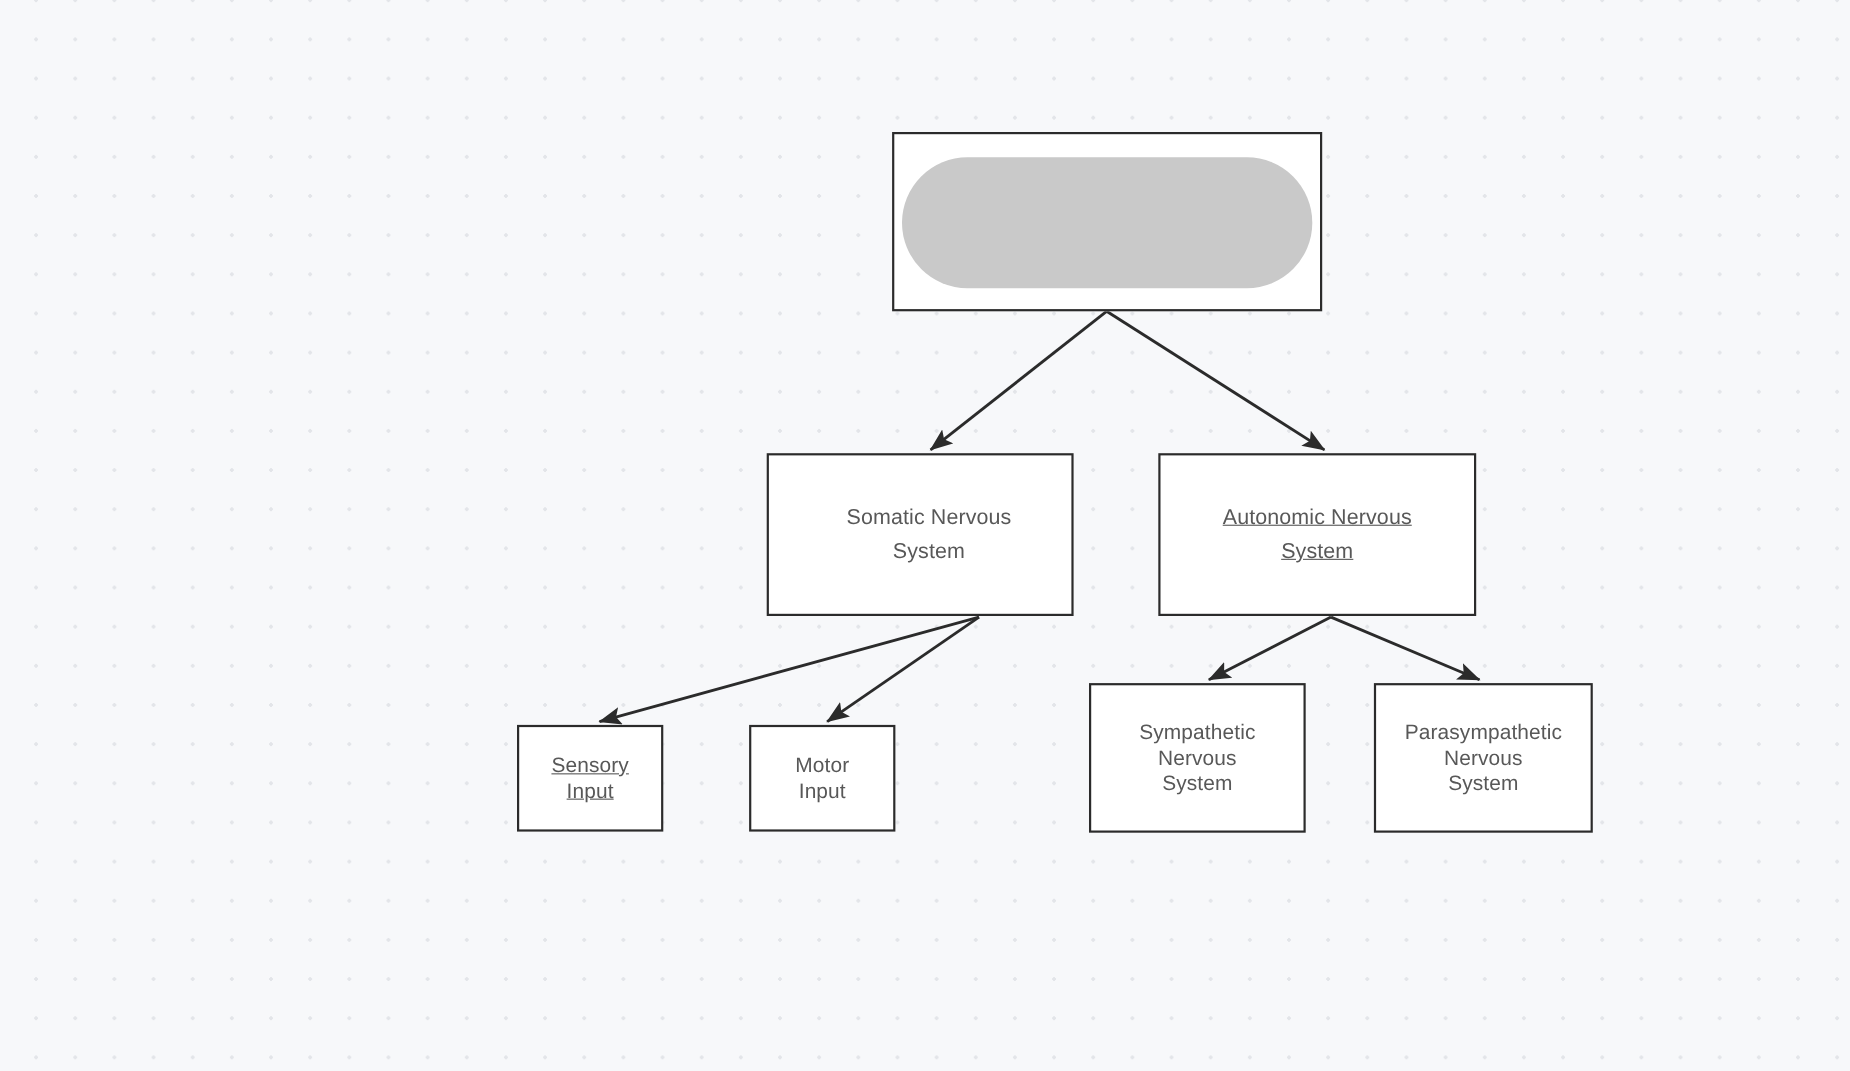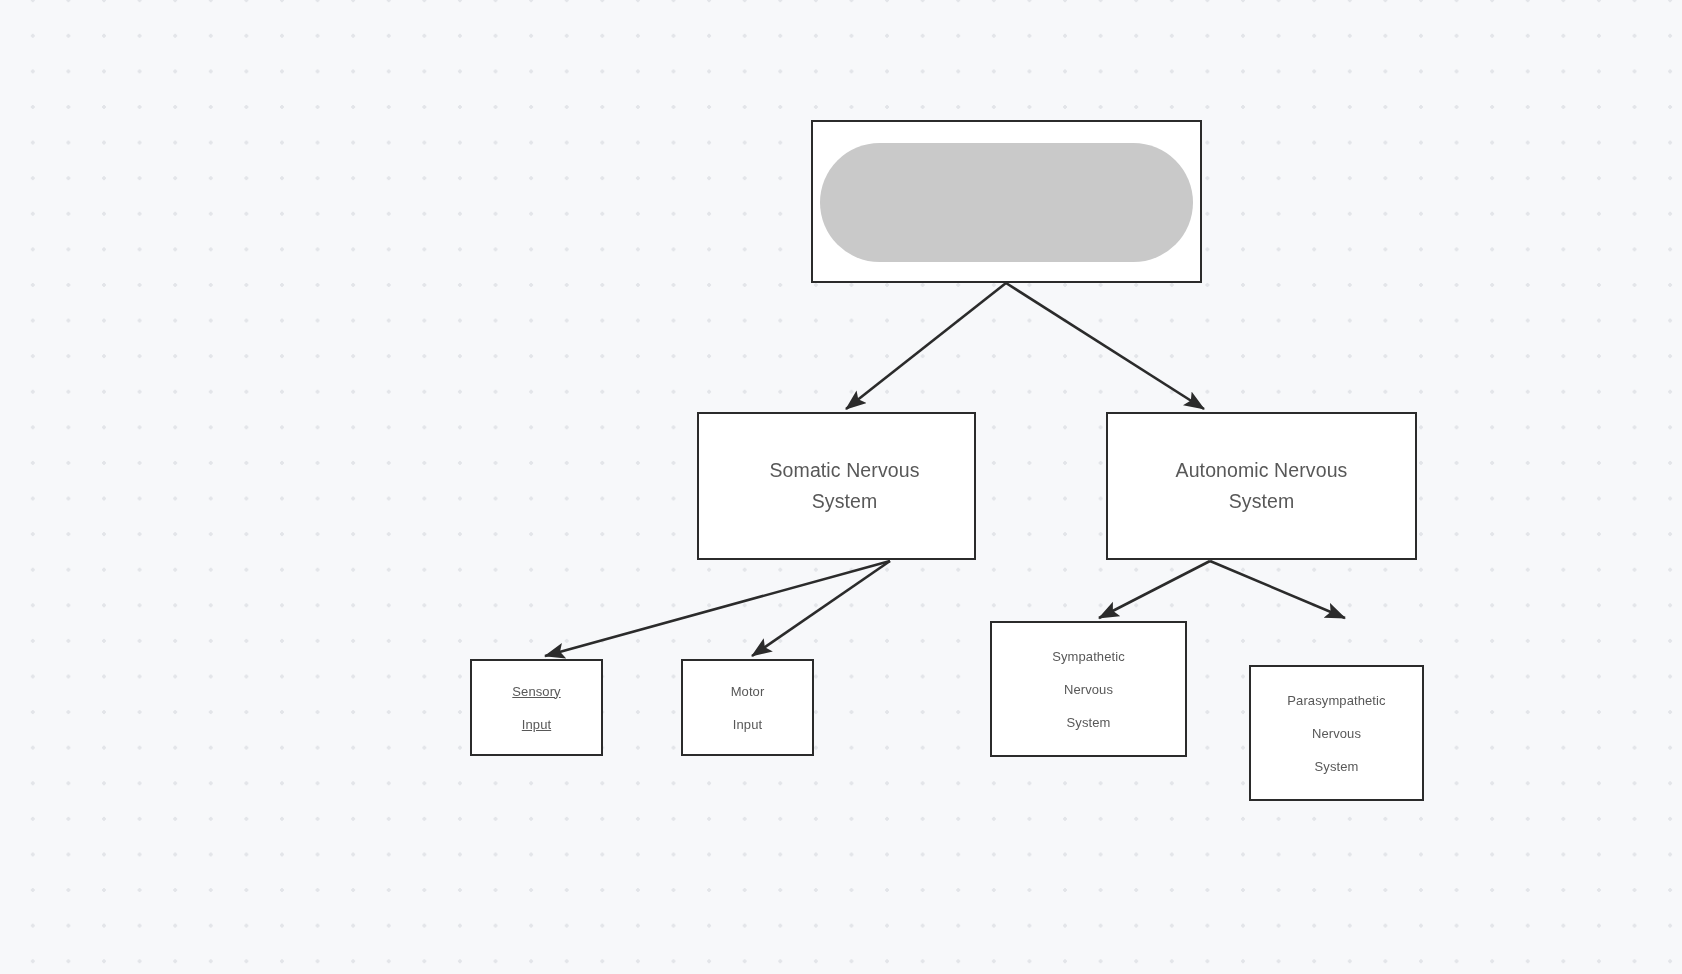--- a/index.html
+++ b/index.html
@@ -39,22 +39,22 @@
     justify-content: center;
     text-align: center;
     color: #585858;
     font-size: 19.5px;
     line-height: 31px;
     letter-spacing: .1px;
     white-space: pre-line;
     z-index: 2;
   }
   .node.leaf {
-    font-size: 13px;
-    line-height: 33px;
+    font-size: 19px;
+    line-height: 23px;
     border-width: 2.5px;
   }
   .skeleton-host {
     padding: 0;
     display: block;
   }
   .skeleton-bar {
     position: absolute;
     background: #c9c9c9;
     border-radius: 62px;
@@ -84,40 +84,40 @@
 
   <div class="node skeleton-host" style="left: 811px; top: 120px; width: 391px; height: 163px;">
     <div class="skeleton-bar" style="left: 6.5px; top: 20.5px; width: 373px; height: 119px; background: rgb(201, 201, 201); border-radius: 62px;"></div>
   </div>
 
   <div class="node" style="left: 697px; top: 412px; width: 279px; height: 148px; padding-left: 16px;">
     <span>Somatic Nervous
 System</span>
   </div>
 
-  <div class="node" style="left: 1106px; top: 412px; width: 311px; height: 148px;">
+  <div class="node" style="left: 1053px; top: 412px; width: 289px; height: 148px; text-decoration: underline;">
     <span>Autonomic Nervous
 System</span>
   </div>
 
   <div class="node leaf" style="left: 470px; top: 659px; width: 133px; height: 97px; text-decoration: underline;">
     <span>Sensory
 Input</span>
   </div>
 
   <div class="node leaf" style="left: 681px; top: 659px; width: 133px; height: 97px;">
     <span>Motor
 Input</span>
   </div>
 
   <div class="node leaf" style="left: 990px; top: 621px; width: 197px; height: 136px;">
     <span>Sympathetic
 Nervous
 System</span>
   </div>
 
-  <div class="node leaf" style="left: 1249px; top: 621px; width: 175px; height: 136px; margin-top: 44px;">
+  <div class="node leaf" style="left: 1249px; top: 621px; width: 199px; height: 136px;">
     <span>Parasympathetic
 Nervous
 System</span>
   </div>
 
 </div>
 
 </body></html>

